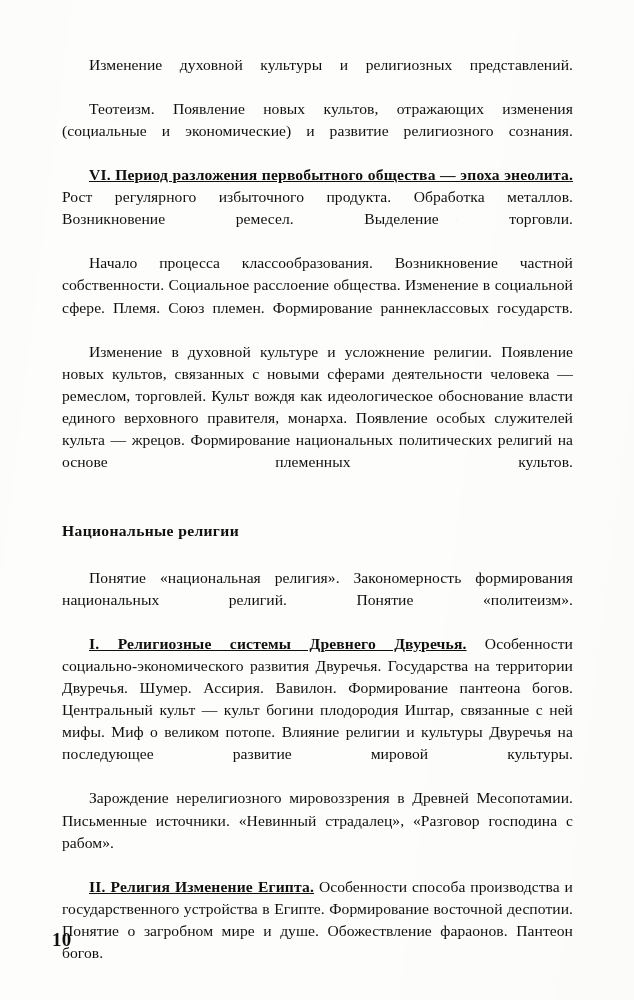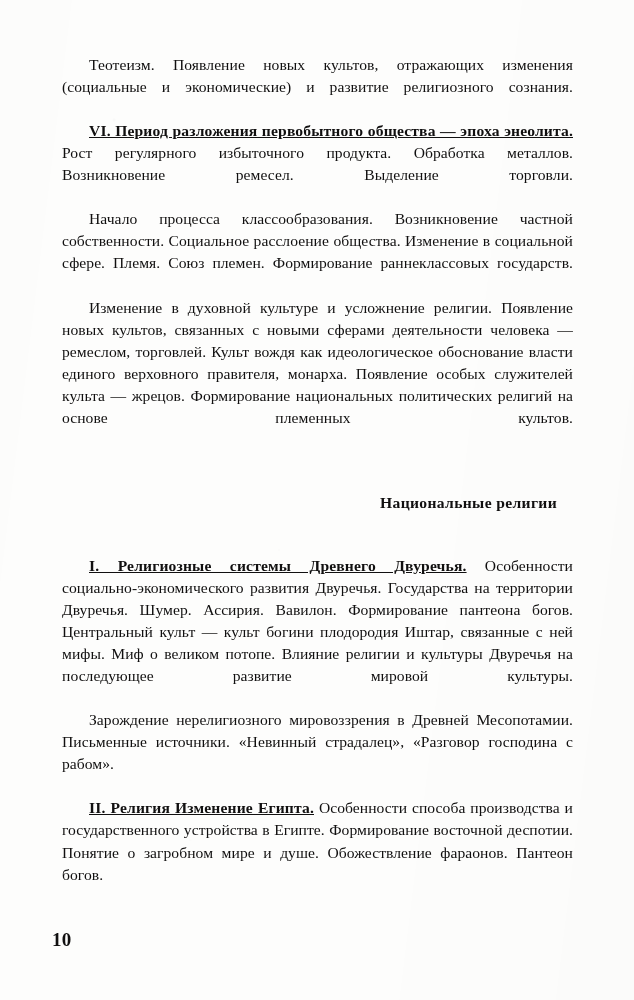--- a/index.html
+++ b/index.html
@@ -69,25 +69,25 @@
   }
 
   p.para b,
   p.para strong {
     font-weight: 700;
     letter-spacing: 0.15px;
     text-decoration: underline;
   }
 
   h2.section-title {
-    margin: 16px;
+    margin: 0;
     font-size: 15.6px;
     line-height: 22.05px;
     font-weight: 700;
-    text-align: right;
+    text-align: left;
     letter-spacing: 0.35px;
   }
 
   .spacer-before-title { height: 25px; }
   .spacer-after-title  { height: 25px; }
 
   .folio {
     position: absolute;
     left: 52px;
     top: 931px;
@@ -100,36 +100,38 @@
   }
 </style>
 </head>
 <body>
 
 <div class="scan-noise"></div>
 
 <div class="page">
   <div class="textblock">
 
+    <p class="para"><b></b><span>Изменение духовной  культуры и религиозных представлений.</span></p>
 
     <p class="para"><b></b><span>Теотеизм. Появление новых культов, отражающих изменения (социальные и экономические) и развитие религиозного сознания.</span></p>
 
 
     <p class="para"><b>VI. Период разложения первобытного общества — эпоха энеолита.</b><span> Рост регулярного избыточного продукта. Обработка металлов.  Возникновение ремесел.  Выделение торговли.</span></p>
 
     <p class="para"><b></b><span>Начало процесса  классообразования.  Возникновение частной собственности. Социальное расслоение общества. Изменение в социальной сфере. Племя. Союз племен. Формирование раннеклассовых государств.</span></p>
 
     <p class="para"><b></b><span>Изменение в духовной культуре и усложнение религии. Появление новых культов, связанных с новыми сферами деятельности человека — ремеслом, торговлей. Культ вождя как идеологическое обоснование власти единого верховного правителя, монарха. Появление  особых служителей культа — жрецов. Формирование национальных политических религий на основе племенных культов.</span></p>
 
     <div class="spacer-before-title"></div>
 
     <h2 class="section-title">Национальные религии</h2>
 
     <div class="spacer-after-title"></div>
 
+    <p class="para"><b></b><span>Понятие «национальная  религия».  Закономерность формирования национальных религий. Понятие «политеизм».</span></p>
 
     <p class="para"><b>I. Религиозные системы Древнего Двуречья.</b><span>  Особенности социально-экономического развития Двуречья. Государства  на территории  Двуречья. Шумер.  Ассирия. Вавилон. Формирование  пантеона  богов.  Центральный культ — культ богини плодородия Иштар,  связанные с ней мифы. Миф о великом потопе.  Влияние  религии и культуры Двуречья на последующее развитие  мировой культуры.</span></p>
 
     <p class="para"><b></b><span>Зарождение нерелигиозного мировоззрения в Древней Месопотамии. Письменные  источники.  «Невинный страдалец», «Разговор господина с рабом».</span></p>
 
     <p class="para"><b>II. Религия Изменение Египта.</b><span> Особенности  способа производства и государственного  устройства  в Египте. Формирование восточной деспотии. Понятие о загробном мире и душе. Обожествление  фараонов. Пантеон богов.</span></p>
 
   </div>
 </div>
 

